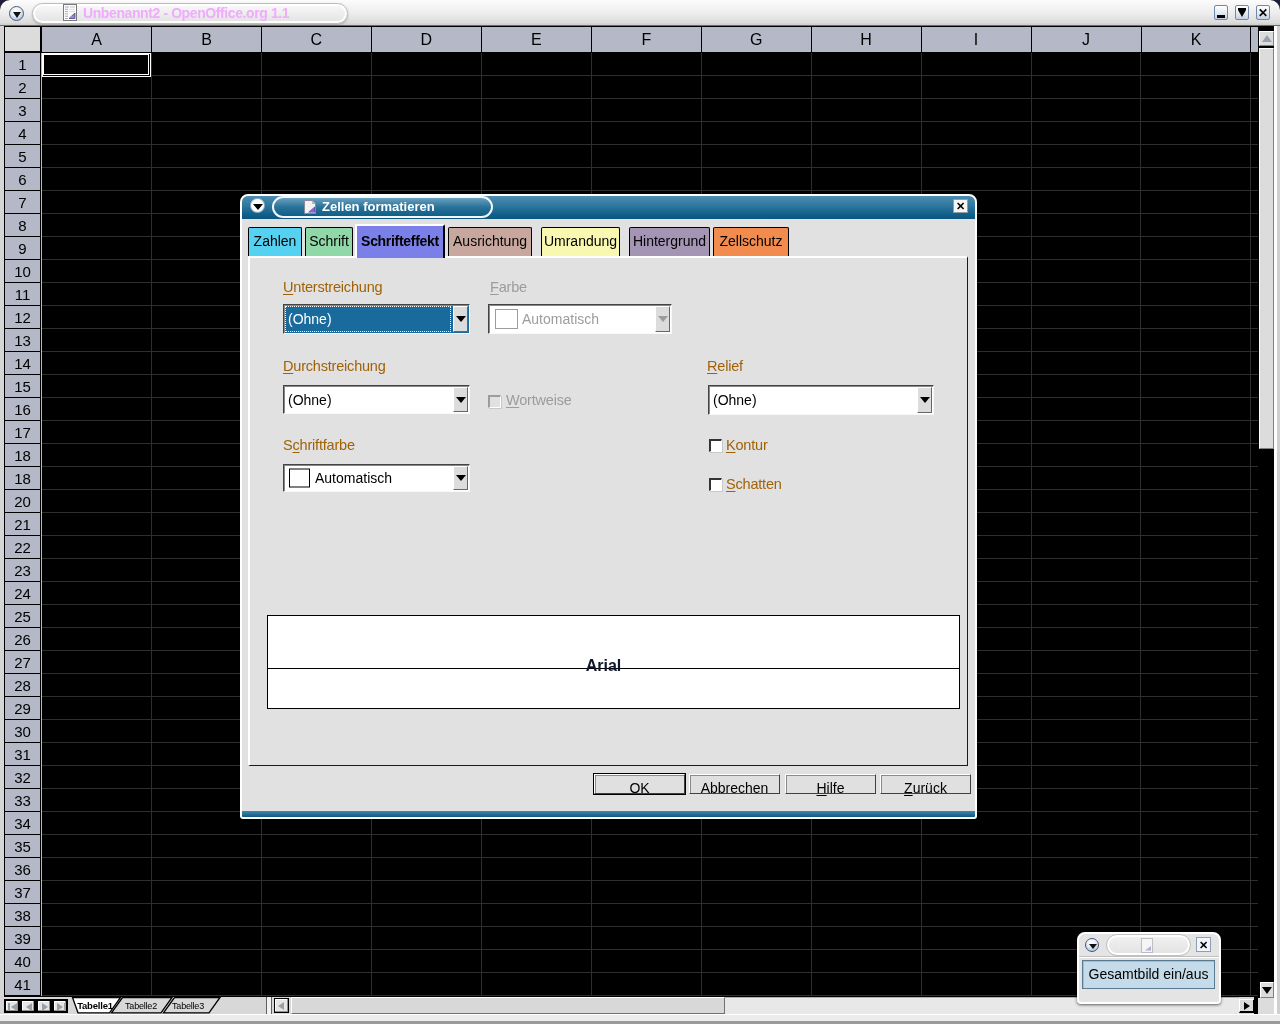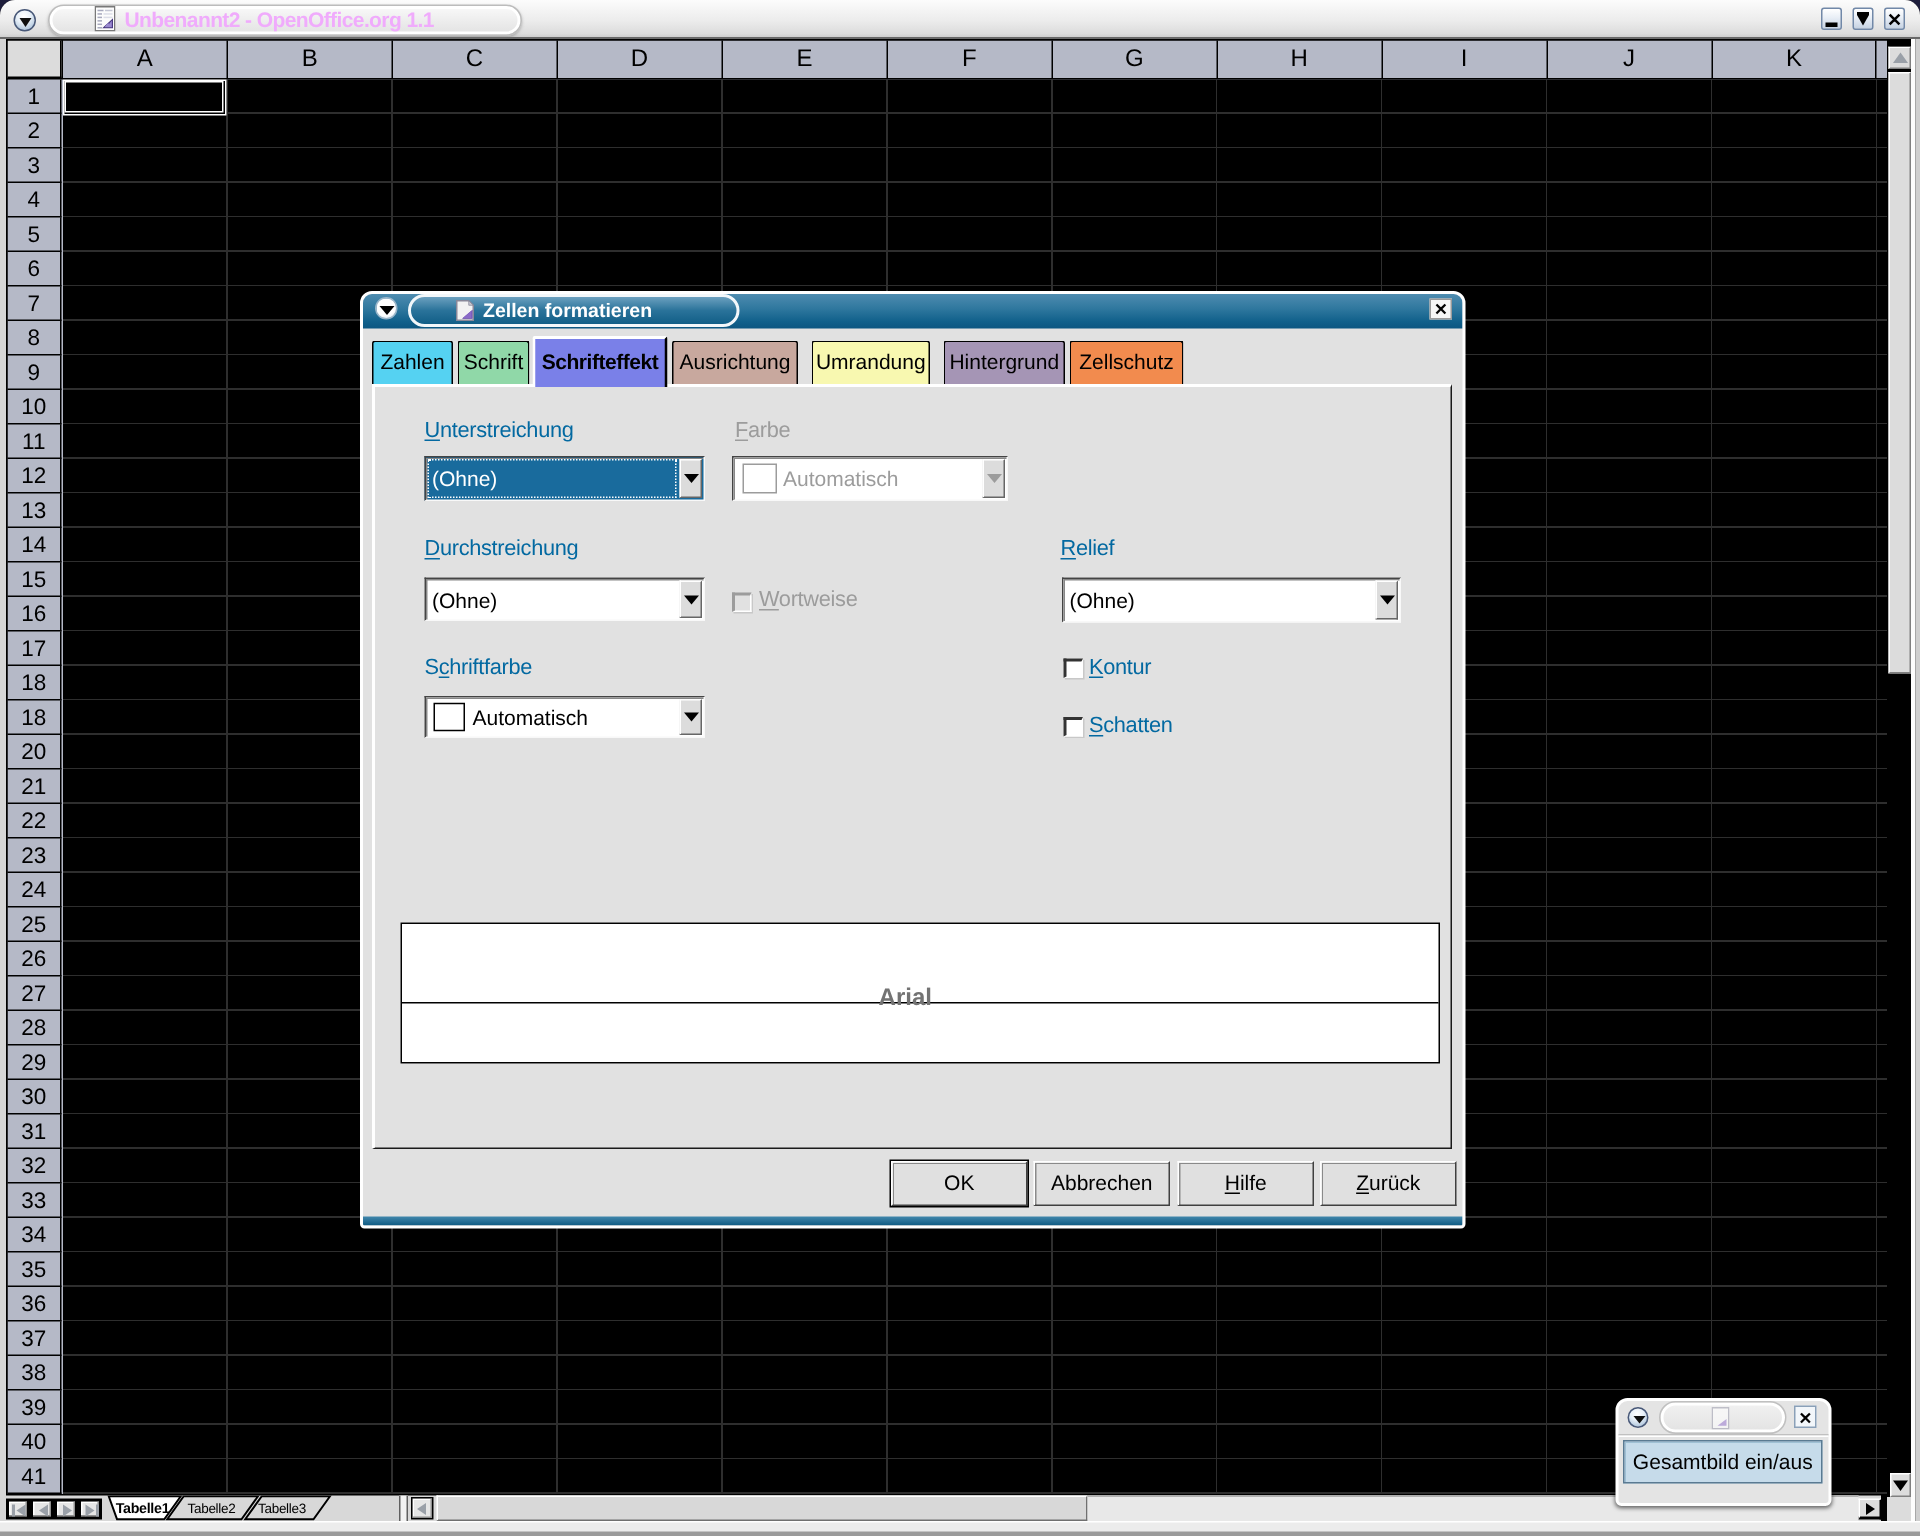--- a/index.html
+++ b/index.html
@@ -103,21 +103,21 @@
 
 .dtab { position:absolute; top:31px; height:29px; border:1px solid #000; border-bottom:none;
   font-size:14px; color:#000; text-align:center; padding-top:5px; border-radius:2px 2px 0 0; }
 #dtab-sel { position:absolute; top:28px; height:34px; background:#7a80e8; z-index:2;
   border-left:2px solid #fff; border-top:2px solid #fff; border-right:2px solid #000;
   font-size:14px; font-weight:bold; letter-spacing:-0.3px; text-align:center; padding-top:7px; border-radius:2px 2px 0 0; }
 #dpage { position:absolute; left:6px; top:60px; width:720px; height:510px; background:#e1e1e1;
   border-top:2px solid #fff; border-left:2px solid #fff; border-right:1px solid #1a1a1a; border-bottom:1px solid #1a1a1a; }
 
 
-.dlab { position:absolute; font-size:14.5px; color:#0369a1; letter-spacing:-0.2px; }
+.dlab { position:absolute; font-size:14.5px; color:#a16207; letter-spacing:-0.2px; }
 .dlab.dis { color:#9c9c9c; }
 .dlab u { text-decoration:underline; text-underline-offset:2px; }
 
 
 .combo { position:absolute; background:#fff; border:1px solid #555;
   border-top-color:#444; border-left-color:#444; border-bottom-color:#f8f8f8; border-right-color:#f8f8f8;
   box-shadow:inset 1px 1px 0 #888; }
 .combo .txt { position:absolute; left:4px; top:50%; transform:translateY(-50%); font-size:14px; color:#000; }
 .combo .arr { position:absolute; right:1px; top:1px; bottom:1px; width:15px; background:#dcdcdc;
   border:1px solid #fff; border-right-color:#666; border-bottom-color:#666; }
@@ -135,24 +135,24 @@
 
 
 .cb { position:absolute; width:13px; height:13px; background:#fff;
   border-top:2px solid #333; border-left:2px solid #333; border-right:1px solid #fff; border-bottom:1px solid #fff;
   box-shadow:1px 1px 0 #c8c8c8; }
 .cb.dis { background:#e1e1e1; border-top-color:#9c9c9c; border-left-color:#9c9c9c; }
 
 
 #preview { position:absolute; left:25px; top:419px; width:693px; height:94px; background:#fff; border:1px solid #000; }
 #pv-line { position:absolute; left:0; top:52px; width:100%; height:1px; background:#000; }
-#pv-text { position:absolute; left:-10px; top:41px; width:100%; text-align:center; font-size:16px; font-weight:bold; color:#737373; }
-
-
-.dbtn { position:absolute; top:578px; width:91px; height:30px; background:#e0e0e0;
+#pv-text { position:absolute; left:-10px; top:41px; width:100%; text-align:center; font-size:16px; font-weight:bold; color:#0f172a; }
+
+
+.dbtn { position:absolute; top:578px; width:91px; height:20px; background:#e0e0e0;
   border:1px solid #fff; border-right-color:#404040; border-bottom-color:#404040;
   box-shadow:1px 1px 0 #8a8a8a inset; font-size:14px; color:#000; text-align:center; line-height:27px; }
 .dbtn u { text-decoration:underline; text-underline-offset:2px; }
 #btn-ok { outline:1px solid #000; }
 
 
 #float { position:absolute; left:1077px; top:932px; width:144px; height:72px; background:#e4e4e4;
   border:2px solid #fff; border-radius:8px 8px 4px 4px; box-shadow:0 1px 3px rgba(0,0,0,.6); }
 #fl-circle { position:absolute; left:6px; top:4px; width:14px; height:14px; border-radius:50%;
   background:radial-gradient(circle at 45% 30%, #ffffff 0%, #e8f0f8 40%, #b8cce0 75%, #90aac8 100%); border:1px solid #485878; }

